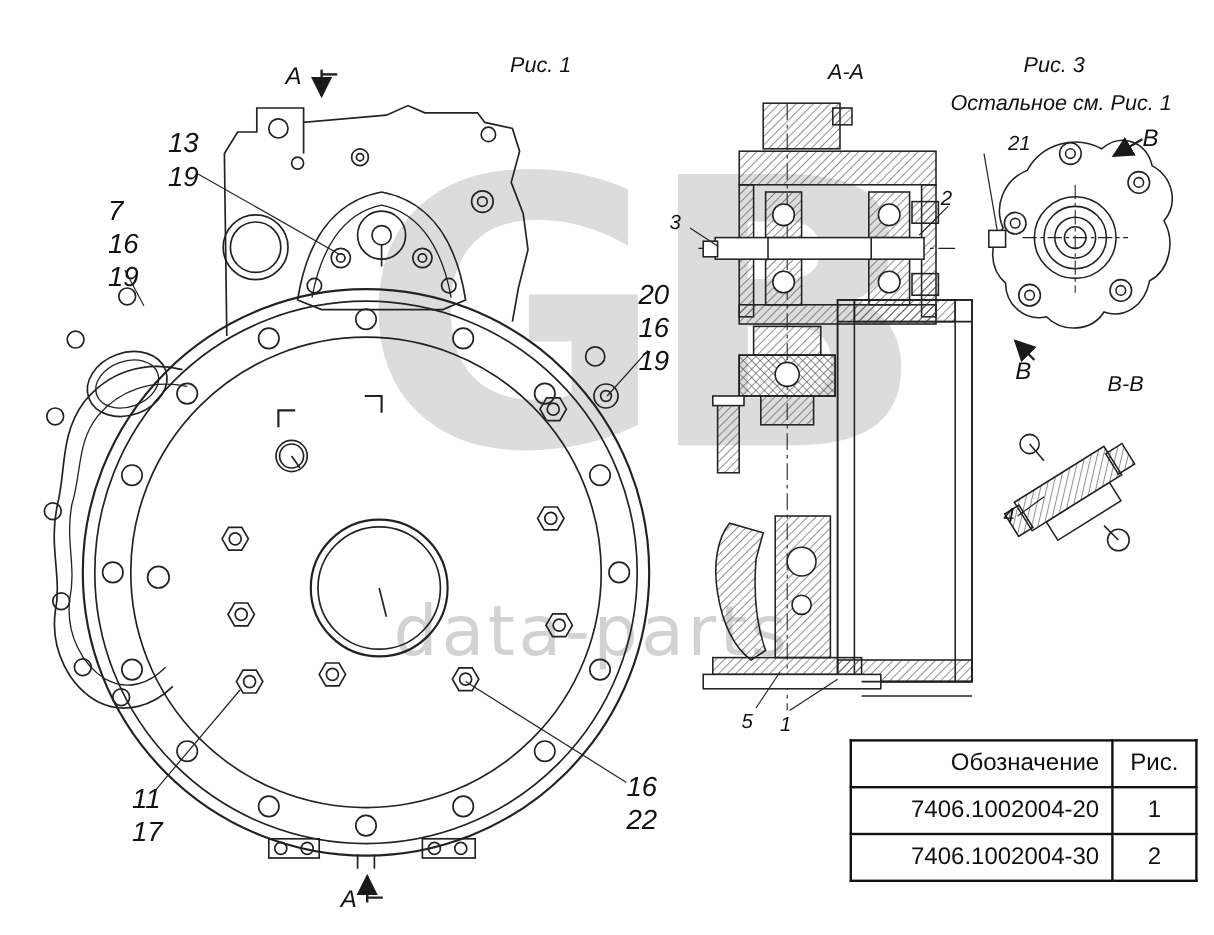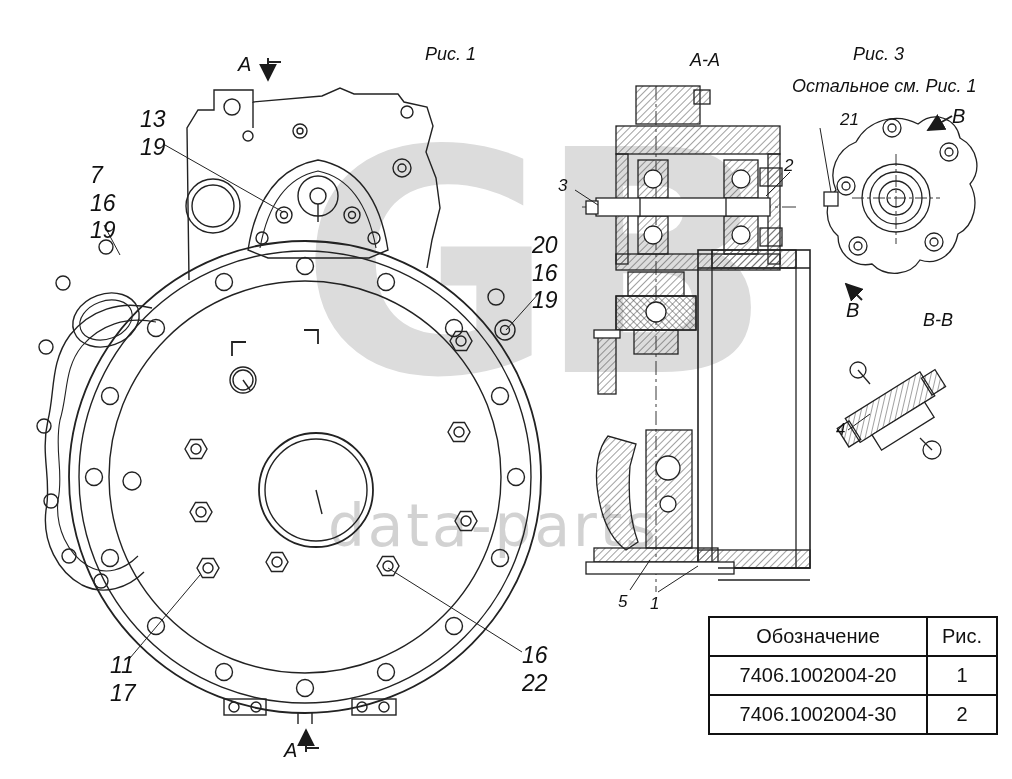--- a/index.html
+++ b/index.html
@@ -14,21 +14,21 @@
   .lbl{position:absolute;z-index:2;font-style:italic;font-size:17px;line-height:1.2;
        white-space:nowrap;}
   .title{font-size:18px;}
   .note{font-size:18px;}
   .marker{font-size:20px;}
   .stack div{font-size:23px;}
   table.desig{position:absolute;left:708px;top:616px;z-index:2;border-collapse:collapse;
        font-size:20px;font-style:normal;}
   table.desig th,table.desig td{border:2px solid #111;padding:7px 10px;font-weight:normal;
        background:#fff;}
-  table.desig th:first-child,table.desig td:first-child{width:196px;text-align:center;}
+  table.desig th:first-child,table.desig td:first-child{width:196px;text-align:right;}
   table.desig th:last-child,table.desig td:last-child{width:48px;text-align:center;}
 </style>
 </head>
 <body>
 
 <div id="page">
 
   <div class="wm-logo">GB</div>
   <div class="wm-text">data-parts</div>
 

